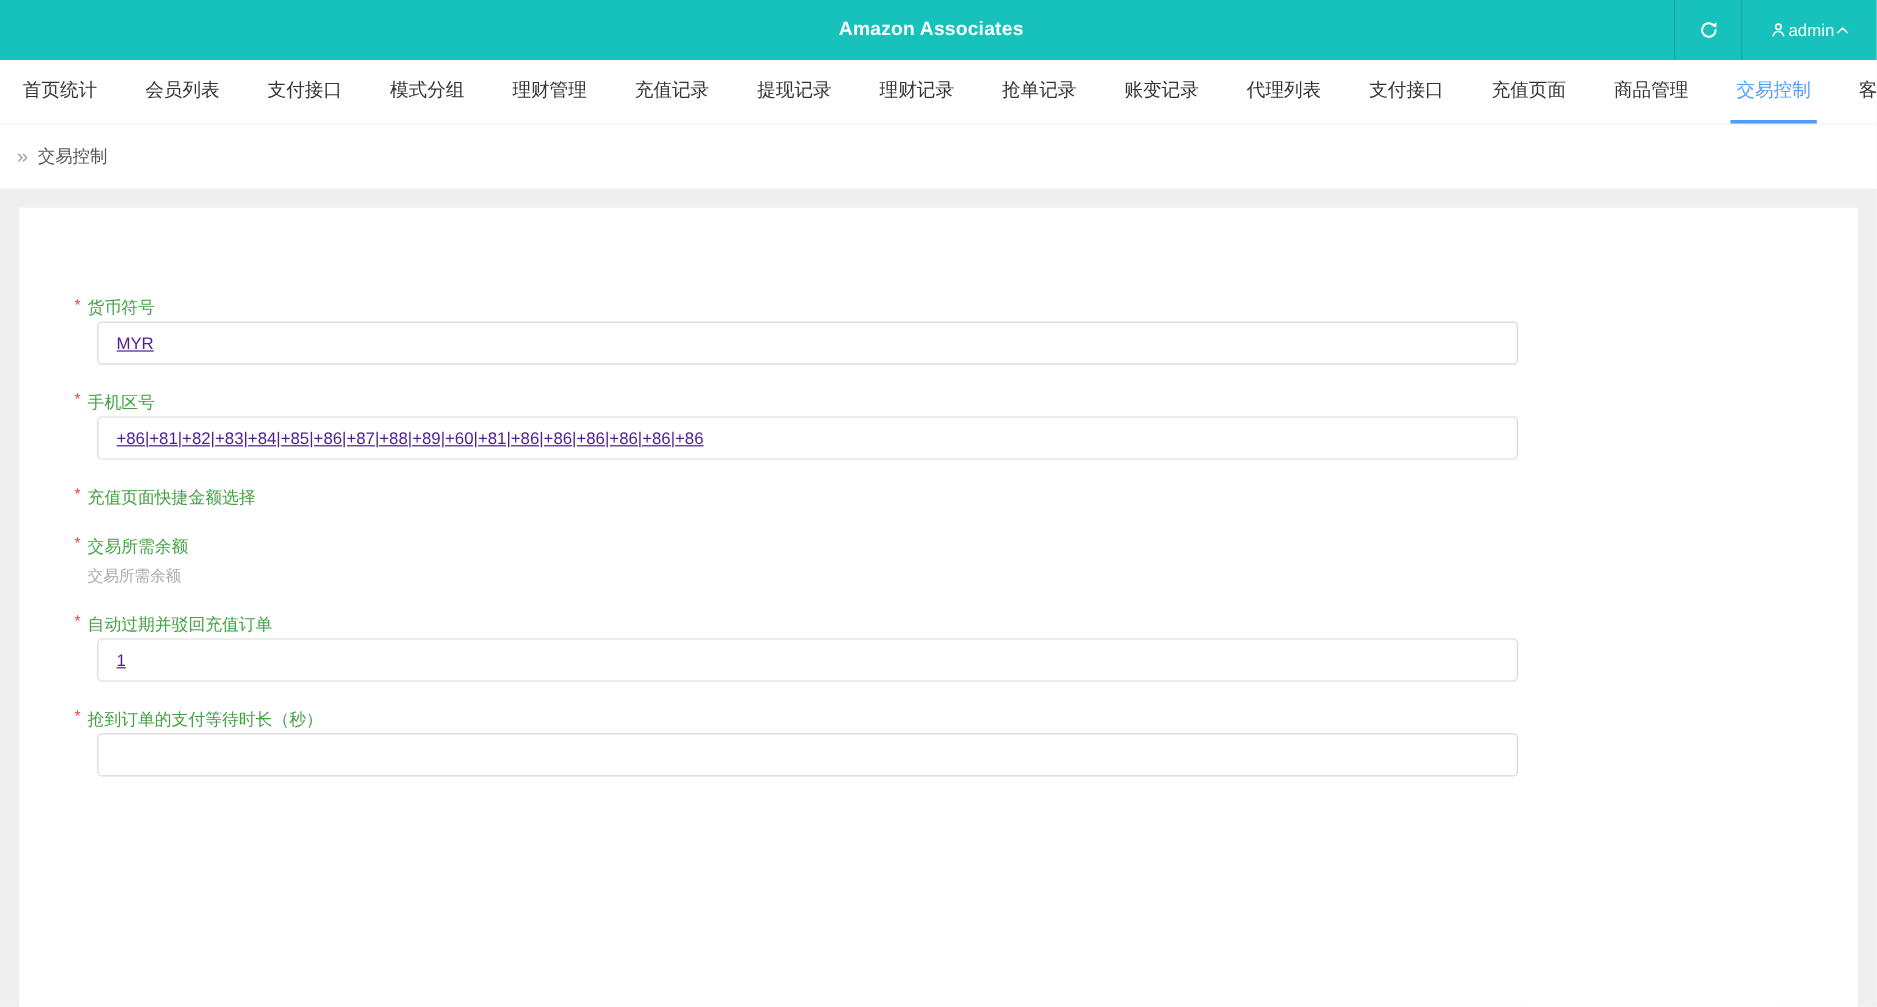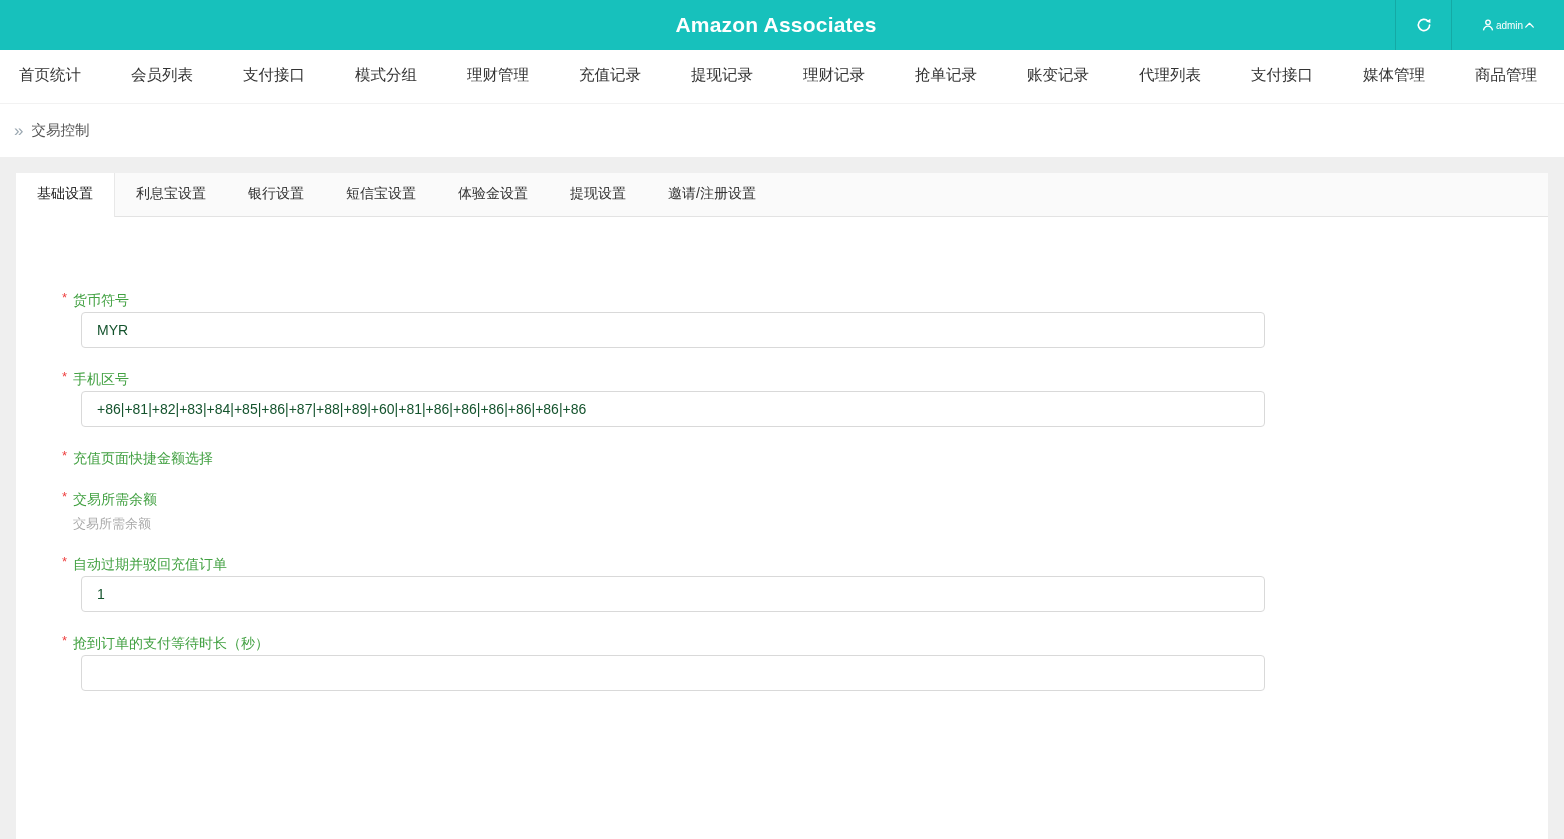--- a/index.html
+++ b/index.html
@@ -6,51 +6,51 @@
     --teal:#17c1bc; --nav-blue:#4f9df6; --label-green:#42a142; --asterisk-red:#ee3f3f;
     --page-bg:#efefef; --tabbar-bg:#fafafa; --border:#e3e3e3; --input-border:#d9d9d9;
     --help-gray:#a9a9a9; --text-dark:#333;
   }
   *{box-sizing:border-box; margin:0; padding:0;}
   html,body{width:1564px; height:839px; overflow:hidden;}
   body{font-family:"Liberation Sans","DejaVu Sans",sans-serif; background:var(--page-bg); color:var(--text-dark);}
 
   
   .app-header{position:relative; height:50px; background:var(--teal); display:flex; align-items:center;}
-  .app-title{position:absolute; left:0; right:12px; text-align:center; color:#fff; font-size:21px; font-weight:bold; letter-spacing:.2px;}
+  .app-title{position:absolute; left:0; right:12px; text-align:center; color:#fff; font-size:16px; font-weight:bold; letter-spacing:.2px;}
   .header-right{position:absolute; right:0; top:0; height:50px; display:flex; align-items:stretch;}
   .header-divider{width:1px; background:rgba(0,0,0,.12); height:50px;}
   .header-btn{display:flex; align-items:center; justify-content:center; color:#fff; cursor:pointer;}
   .refresh-btn{width:55px;}
-  .admin-btn{width:112px; gap:0; font-size:10px;}
+  .admin-btn{width:112px; gap:0; font-size:14px;}
   .icon-svg{display:block;}
 
   
-  .main-nav{height:54px; background:#fff; display:flex; align-items:stretch; gap:40px; padding:0 14px; border-bottom:1px solid #f2f2f2;}
+  .main-nav{height:54px; background:#fff; display:flex; align-items:stretch; gap:30px; padding:0 14px; border-bottom:1px solid #f2f2f2;}
   .nav-item{display:flex; align-items:center; font-size:15.5px; color:#333; padding:0 5px; border-bottom:3px solid transparent; cursor:pointer; white-space:nowrap;}
   .nav-item.active{color:var(--nav-blue); border-bottom-color:var(--nav-blue);}
 
   
   .breadcrumb-row{height:53px; background:#fff; display:flex; align-items:center; padding:0 14px; gap:8px;}
   .crumb-chevrons{color:#9aa7b0; font-size:17px; line-height:1;}
   .crumb-label{font-size:14.5px; color:#555;}
 
   
   .content-wrap{padding:16px 16px 0 16px;}
   .panel{background:#fff; min-height:670px;}
   .tabs{display:flex; background:var(--tabbar-bg); border-bottom:1px solid var(--border); align-items:stretch;}
   .tab{padding:12px 21px 13px 21px; font-size:14px; color:#333; cursor:pointer; white-space:nowrap;}
   .tab.active{background:#fff; border-right:1px solid #e8e8e8; margin-bottom:-1px; color:#222;}
 
   
   .form{padding:73px 0 0 57px;}
   .field{margin-bottom:21px;}
   .field-label{position:relative; display:inline-block; font-size:14px; color:var(--label-green); line-height:20px;}
   .asterisk{position:absolute; left:-11px; top:-2px; color:var(--asterisk-red); font-size:13px;}
-  .field-input{display:block; margin:2px 0 0 8px; width:1184px; height:36px; border:1px solid var(--input-border); border-radius:4px; padding:0 15px; font-size:14px; color:#14532d; font-family:"Liberation Sans","DejaVu Sans",sans-serif; background:#fff; outline:none;}
+  .field-input{display:block; margin:2px 0 0 8px; width:1184px; height:36px; border:1px solid var(--input-border); border-radius:4px; padding:0 15px; font-size:14px; color:#4c1d95; font-family:"Liberation Sans","DejaVu Sans",sans-serif; background:#fff; outline:none;text-decoration:underline;}
   .field-help{margin-top:6px; font-size:13px; color:var(--help-gray); line-height:18px;}
 </style>
 </head>
 <body>
 
 <div class="app-header">
   <div class="app-title">Amazon Associates</div>
   <div class="header-right">
     <div class="header-divider"></div>
     <div class="header-btn refresh-btn">
@@ -85,43 +85,34 @@
   <div class="nav-item">支付接口</div>
   <div class="nav-item">模式分组</div>
   <div class="nav-item">理财管理</div>
   <div class="nav-item">充值记录</div>
   <div class="nav-item">提现记录</div>
   <div class="nav-item">理财记录</div>
   <div class="nav-item">抢单记录</div>
   <div class="nav-item">账变记录</div>
   <div class="nav-item">代理列表</div>
   <div class="nav-item">支付接口</div>
-  <div class="nav-item">媒体管理</div>
+  <div class="nav-item">充值页面</div>
   <div class="nav-item">商品管理</div>
   <div class="nav-item active">交易控制</div>
   <div class="nav-item">客服列表</div>
 </div>
 
 <div class="breadcrumb-row">
   <span class="crumb-chevrons">»</span>
   <span class="crumb-label">交易控制</span>
 </div>
 
 <div class="content-wrap">
   <div class="panel">
 
-    <div class="tabs">
-      <div class="tab active">基础设置</div>
-      <div class="tab">利息宝设置</div>
-      <div class="tab">银行设置</div>
-      <div class="tab">短信宝设置</div>
-      <div class="tab">体验金设置</div>
-      <div class="tab">提现设置</div>
-      <div class="tab">邀请/注册设置</div>
-    </div>
 
     <div class="form">
 
       <div class="field">
         <span class="field-label">
           <span class="asterisk">*</span><span>货币符号</span>
         </span>
         <input class="field-input" type="text" value="MYR" style="">
       </div>
 

